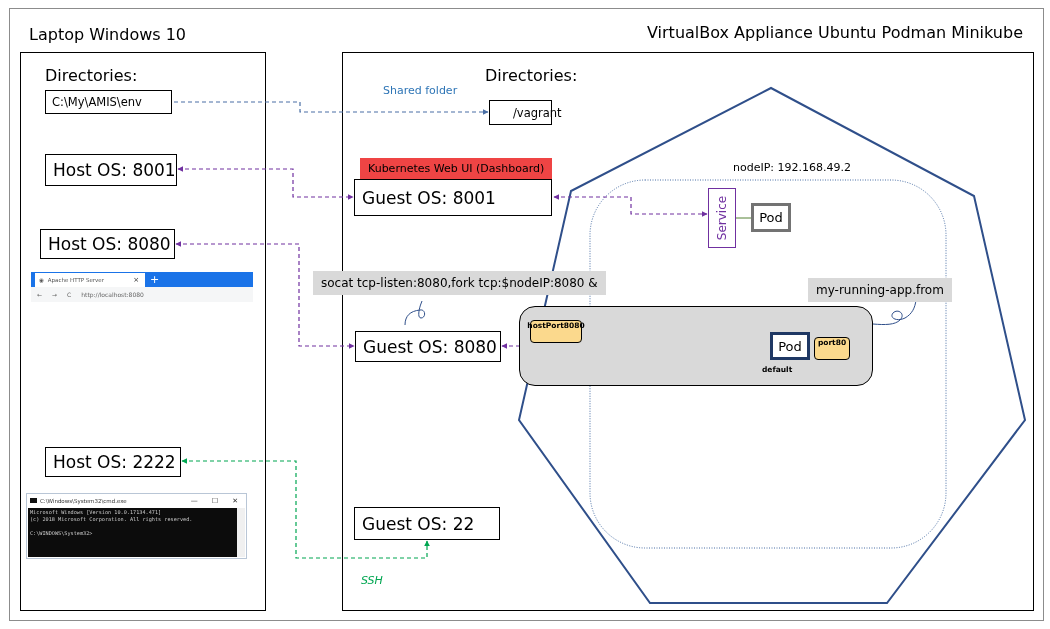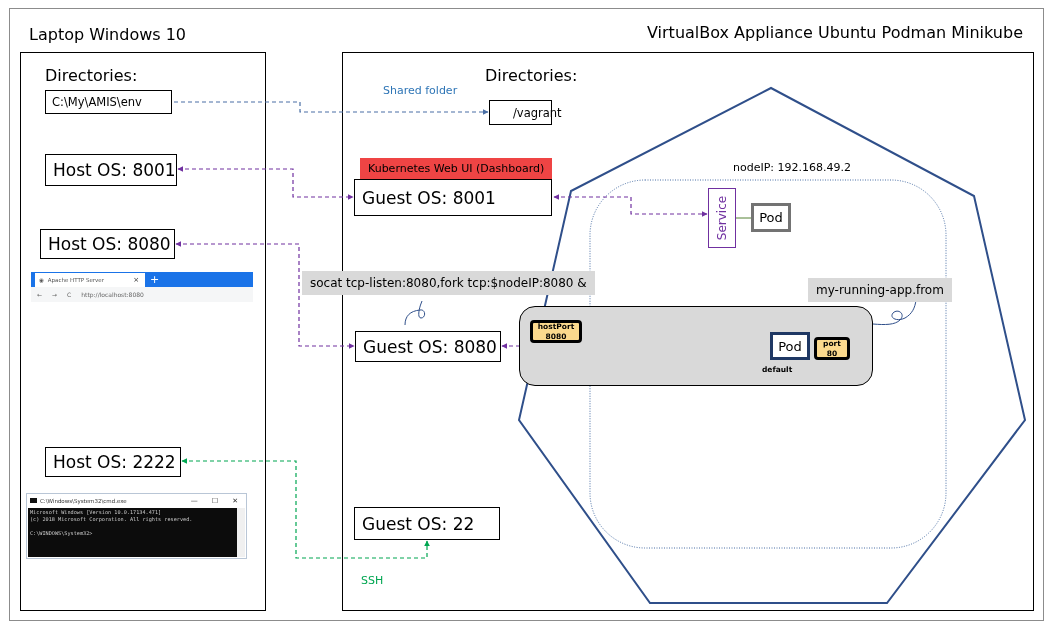--- a/index.html
+++ b/index.html
@@ -13,21 +13,21 @@
   .dirs { font-size: 16px; white-space: nowrap; }
   .box { border: 1px solid #000; background: #fff; box-sizing: border-box; white-space: nowrap; display: flex; align-items: center; }
   .box.big { font-size: 17px; padding-left: 7px; }
   .box.small { font-size: 11.5px; padding-left: 6px; }
   .lbl-blue { color: #2e75b6; font-size: 11px; white-space: nowrap; }
   .lbl-green { color: #00a651; font-size: 11px; white-space: nowrap; }
   .dash-label { background: #ef4444; font-size: 11px; padding: 0 8px; height: 22px; line-height: 22px; white-space: nowrap; }
   .grey-label { background: #d9d9d9; font-size: 12px; padding: 0 8px; height: 24px; line-height: 24px; white-space: nowrap; }
   svg#lines { position: absolute; left: 0; top: 0; }
   .pod-group { left: 519px; top: 306px; width: 354px; height: 80px; background: #d9d9d9; border: 1px solid #000; border-radius: 16px; box-sizing: border-box; }
-  .badge { background: #fbd98d; border: 3px solid #000000; border-radius: 4px; font-size: 7.5px; font-weight: bold; text-align: center; line-height: 10px; box-sizing: border-box; display: flex; flex-direction: column; justify-content: center; }
+  .badge { background: #fbd98d; border: 1px solid #000000; border-radius: 4px; font-size: 7.5px; font-weight: bold; text-align: center; line-height: 10px; box-sizing: border-box; display: flex; flex-direction: row; justify-content: center; }
   .service { left: 708px; top: 188px; width: 28px; height: 60px; border: 1px solid #7030a0; box-sizing: border-box; background: #fff; }
   .service span { position: absolute; left: 50%; top: 50%; transform: translate(-50%,-50%) rotate(-90deg); color: #7030a0; font-size: 12px; white-space: nowrap; }
   .pod-box { border: 3px solid #737373; background: #fff; box-sizing: border-box; font-size: 13px; display: flex; align-items: center; justify-content: center; }
   .node-ip { font-size: 11px; white-space: nowrap; }
   .default-lbl { font-size: 7.5px; font-weight: bold; white-space: nowrap; }
 
   
   .browser { left: 31px; top: 272px; width: 222px; height: 60px; }
   .browser .tabbar { position: absolute; left: 0; top: 0; width: 222px; height: 15px; background: #1a73e8; }
   .browser .tab { position: absolute; left: 4px; top: 1px; width: 110px; height: 14px; background: #fff; font-size: 5.5px; color: #555; display: flex; align-items: center; padding-left: 4px; box-sizing: border-box; gap: 4px; }
@@ -131,25 +131,25 @@
   <div class="scroll"></div>
 </div>
 
 <div class="abs dirs" style="left:485px; top:66px;">Directories:</div>
 <div class="abs lbl-blue" style="left:383px; top:84px;">Shared folder</div>
 <div class="abs box small" style="left:489px; top:100px; width:63px; height:25px;padding-left:23px;">/vagrant</div>
 
 <div class="abs dash-label" style="left:360px; top:158px;">Kubernetes Web UI (Dashboard)</div>
 <div class="abs box big" style="left:354px; top:179px; width:198px; height:37px;">Guest OS: 8001</div>
 
-<div class="abs grey-label" style="left:302px; top:271px;">socat tcp-listen:8080,fork tcp:$nodeIP:8080 &amp;</div>
+<div class="abs grey-label" style="left:313px; top:271px;">socat tcp-listen:8080,fork tcp:$nodeIP:8080 &amp;</div>
 <div class="abs box big" style="left:355px; top:331px; width:146px; height:31px;">Guest OS: 8080</div>
 
 <div class="abs box big" style="left:354px; top:507px; width:146px; height:33px;">Guest OS: 22</div>
-<div class="abs lbl-green" style="left:361px; top:574px;">SSH</div>
+<div class="abs lbl-green" style="left:361px; top:574px;font-style:italic;">SSH</div>
 
 <div class="abs node-ip" style="left:733px; top:161px;">nodeIP: 192.168.49.2</div>
 <div class="abs service">
   <span>Service</span>
 </div>
 <div class="abs pod-box" style="left:751px; top:203px; width:40px; height:29px;">Pod</div>
 
 <div class="abs grey-label" style="left:808px; top:278px; height:24px; line-height:24px; padding:0 8px;">my-running-app.from</div>
 
 <div class="abs pod-group"></div>

